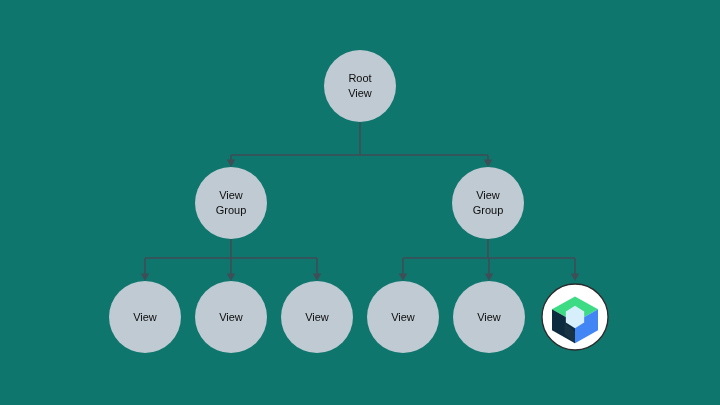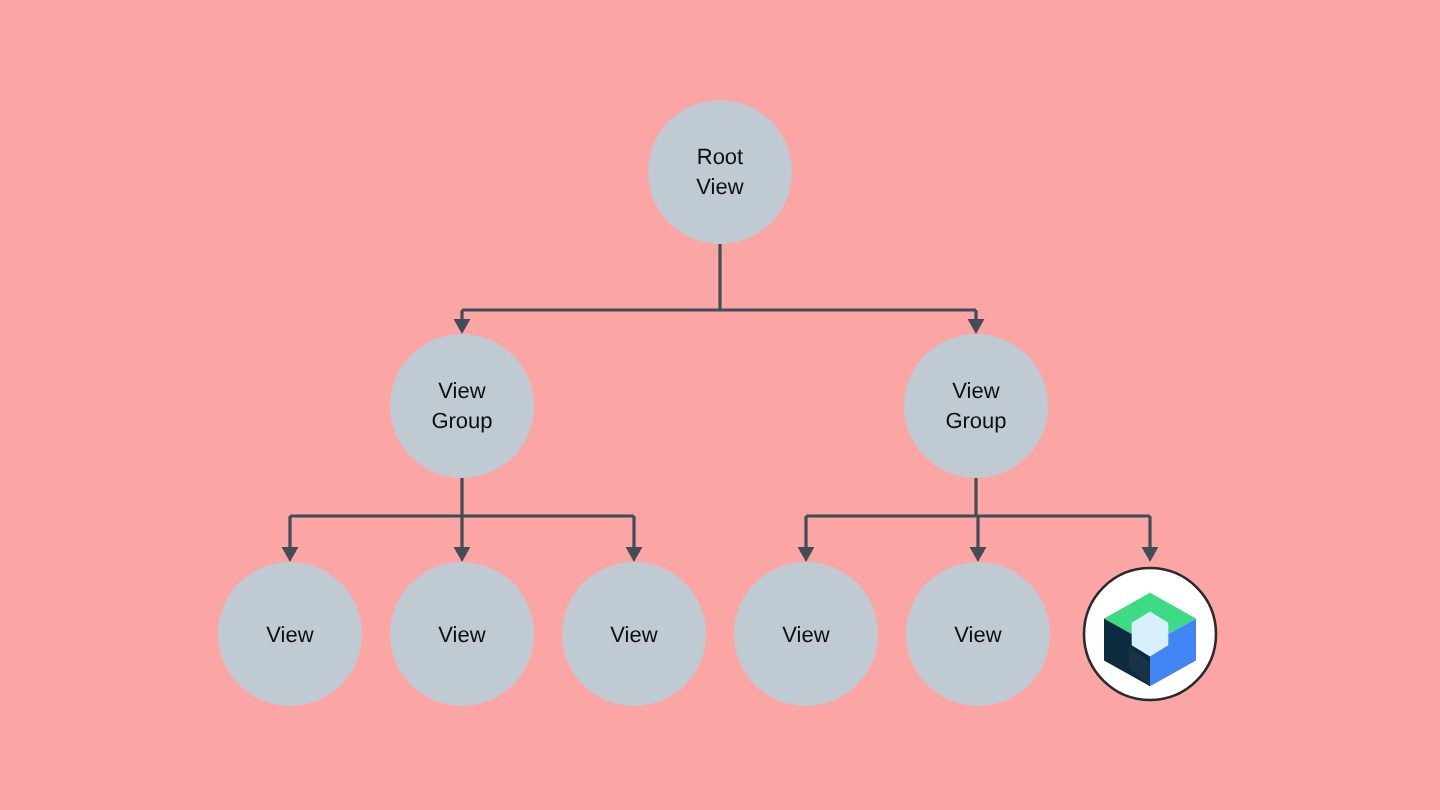--- a/index.html
+++ b/index.html
@@ -4,21 +4,21 @@
 <style>
   html, body {
     margin: 0;
     padding: 0;
     background: #ffffff;
   }
   #canvas {
     position: relative;
     width: 720px;
     height: 405px;
-    background: #fca5a5;
+    background: #0f766e;
     overflow: hidden;
     font-family: "Liberation Sans", sans-serif;
   }
   #tree {
     display: block;
     width: 720px;
     height: 405px;
   }
   .node-circle {
     stroke: none;

